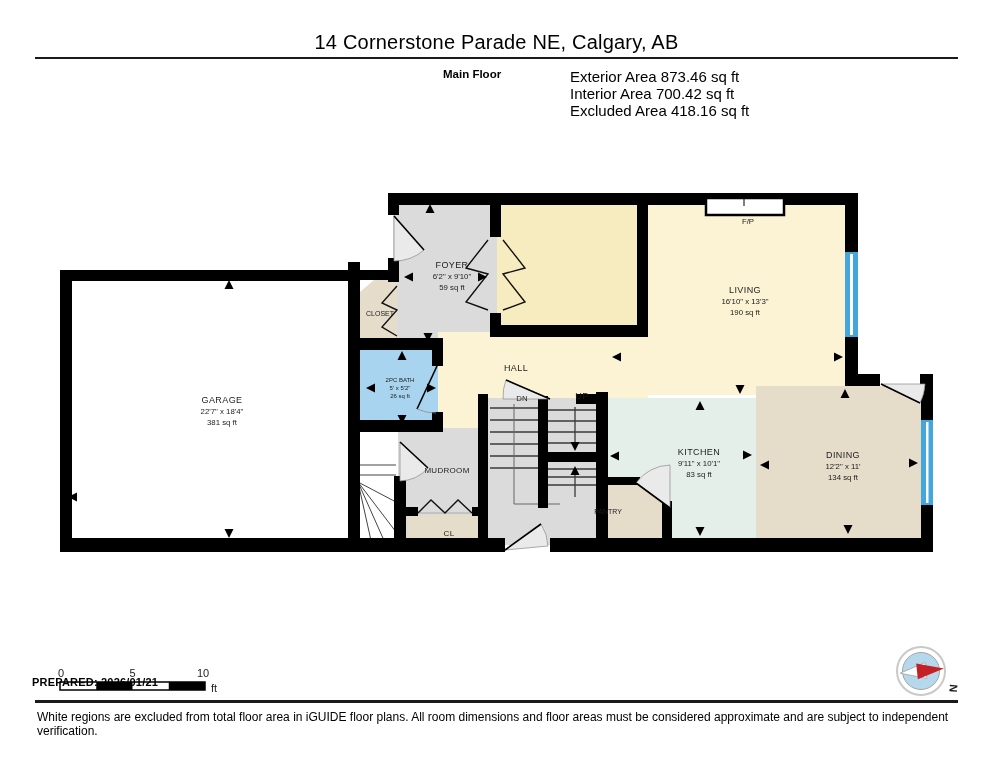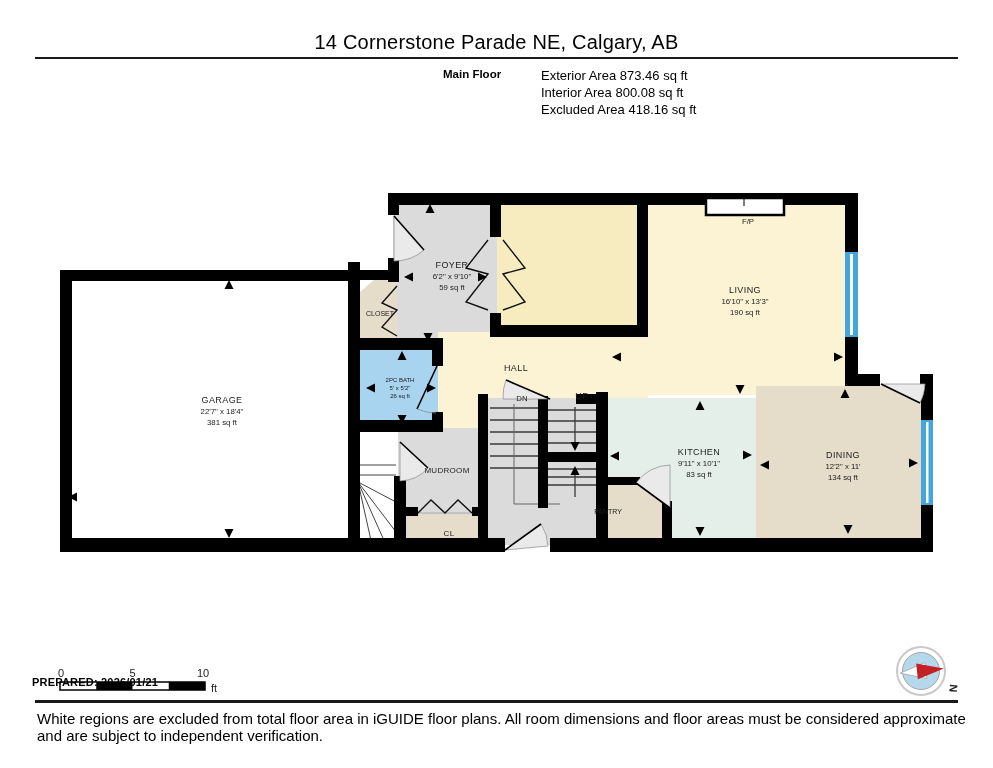--- a/index.html
+++ b/index.html
@@ -1,24 +1,24 @@
 <!DOCTYPE html>
 <html><head>
 <meta charset="utf-8">
 <style>
   html,body{margin:0;padding:0;background:#fff;}
   body{width:993px;height:768px;position:relative;font-family:"Liberation Sans",sans-serif;color:#000;overflow:hidden;}
   .title{position:absolute;top:31px;left:0;right:0;text-align:center;font-size:20px;font-weight:normal;letter-spacing:.2px;}
   .rule-top{position:absolute;top:57px;left:35px;width:923px;height:2px;background:#1a1a1a;}
   .rule-bottom{position:absolute;top:700px;left:35px;width:923px;height:3px;background:#1a1a1a;}
   .floor-label{position:absolute;top:68px;left:443px;font-size:11.5px;font-weight:bold;}
-  .area{position:absolute;left:505px;font-size:13px;padding-left:36px;}
+  .area{position:absolute;left:534px;font-size:15px;padding-left:36px;}
   .a1{top:68px}.a2{top:85px}.a3{top:102px}
   .prepared{position:absolute;top:676px;left:32px;right:0;font-size:11px;font-weight:bold;letter-spacing:.2px;}
-  .disclaimer{position:absolute;top:710px;left:37px;right:15px;font-size:15px;}
+  .disclaimer{position:absolute;top:710px;left:37px;right:15px;font-size:12px;}
   svg.plan{position:absolute;left:0;top:0;width:993px;height:768px;}
   svg text{fill:#1c1c1c;font-family:"Liberation Sans",sans-serif;}
   .wall{fill:#000;}
   .f-white{fill:#fff}.f-gray{fill:#dbdbdb}.f-yellow{fill:#fbf3d4}.f-flex{fill:#f7ecc0}
   .f-green{fill:#e5efe9}.f-tan{fill:#e6dcca}.f-bath{fill:#a9d4ef}.f-win{fill:#45a6dc}
   .wedge{fill:#eaeaea;stroke:#8a8a8a;stroke-width:.7;}
   .leaf{stroke:#000;stroke-width:1.6;fill:none;}
   .arc{stroke:#8a8a8a;stroke-width:.8;fill:none;}
   .zig{stroke:#111;stroke-width:1.4;fill:none;}
   .tread{stroke:#3a3a3a;stroke-width:1.3;}
@@ -33,21 +33,21 @@
   .lbl7{font-size:7px;}
   .sb{font-size:11px;}
 </style>
 </head>
 <body>
 
 <div class="title">14 Cornerstone Parade NE, Calgary, AB</div>
 <div class="rule-top"></div>
 <div class="floor-label">Main Floor</div>
 <div class="area a1">Exterior Area 873.46 sq ft</div>
-<div class="area a2">Interior Area 800.08 sq ft</div>
+<div class="area a2">Interior Area 700.42 sq ft</div>
 <div class="area a3">Excluded Area 418.16 sq ft</div>
 
 <svg class="plan" viewBox="0 0 993 768">
 
   <g>
     <rect class="f-gray" x="393" y="199" width="104" height="146"></rect>
     <rect class="f-flex" x="497" y="205" width="146" height="127"></rect>
     <rect class="f-yellow" x="643" y="199" width="208" height="196"></rect>
     <rect class="f-yellow" x="438" y="332" width="210" height="100"></rect>
     <rect class="f-gray" x="485" y="398" width="118" height="147"></rect>

